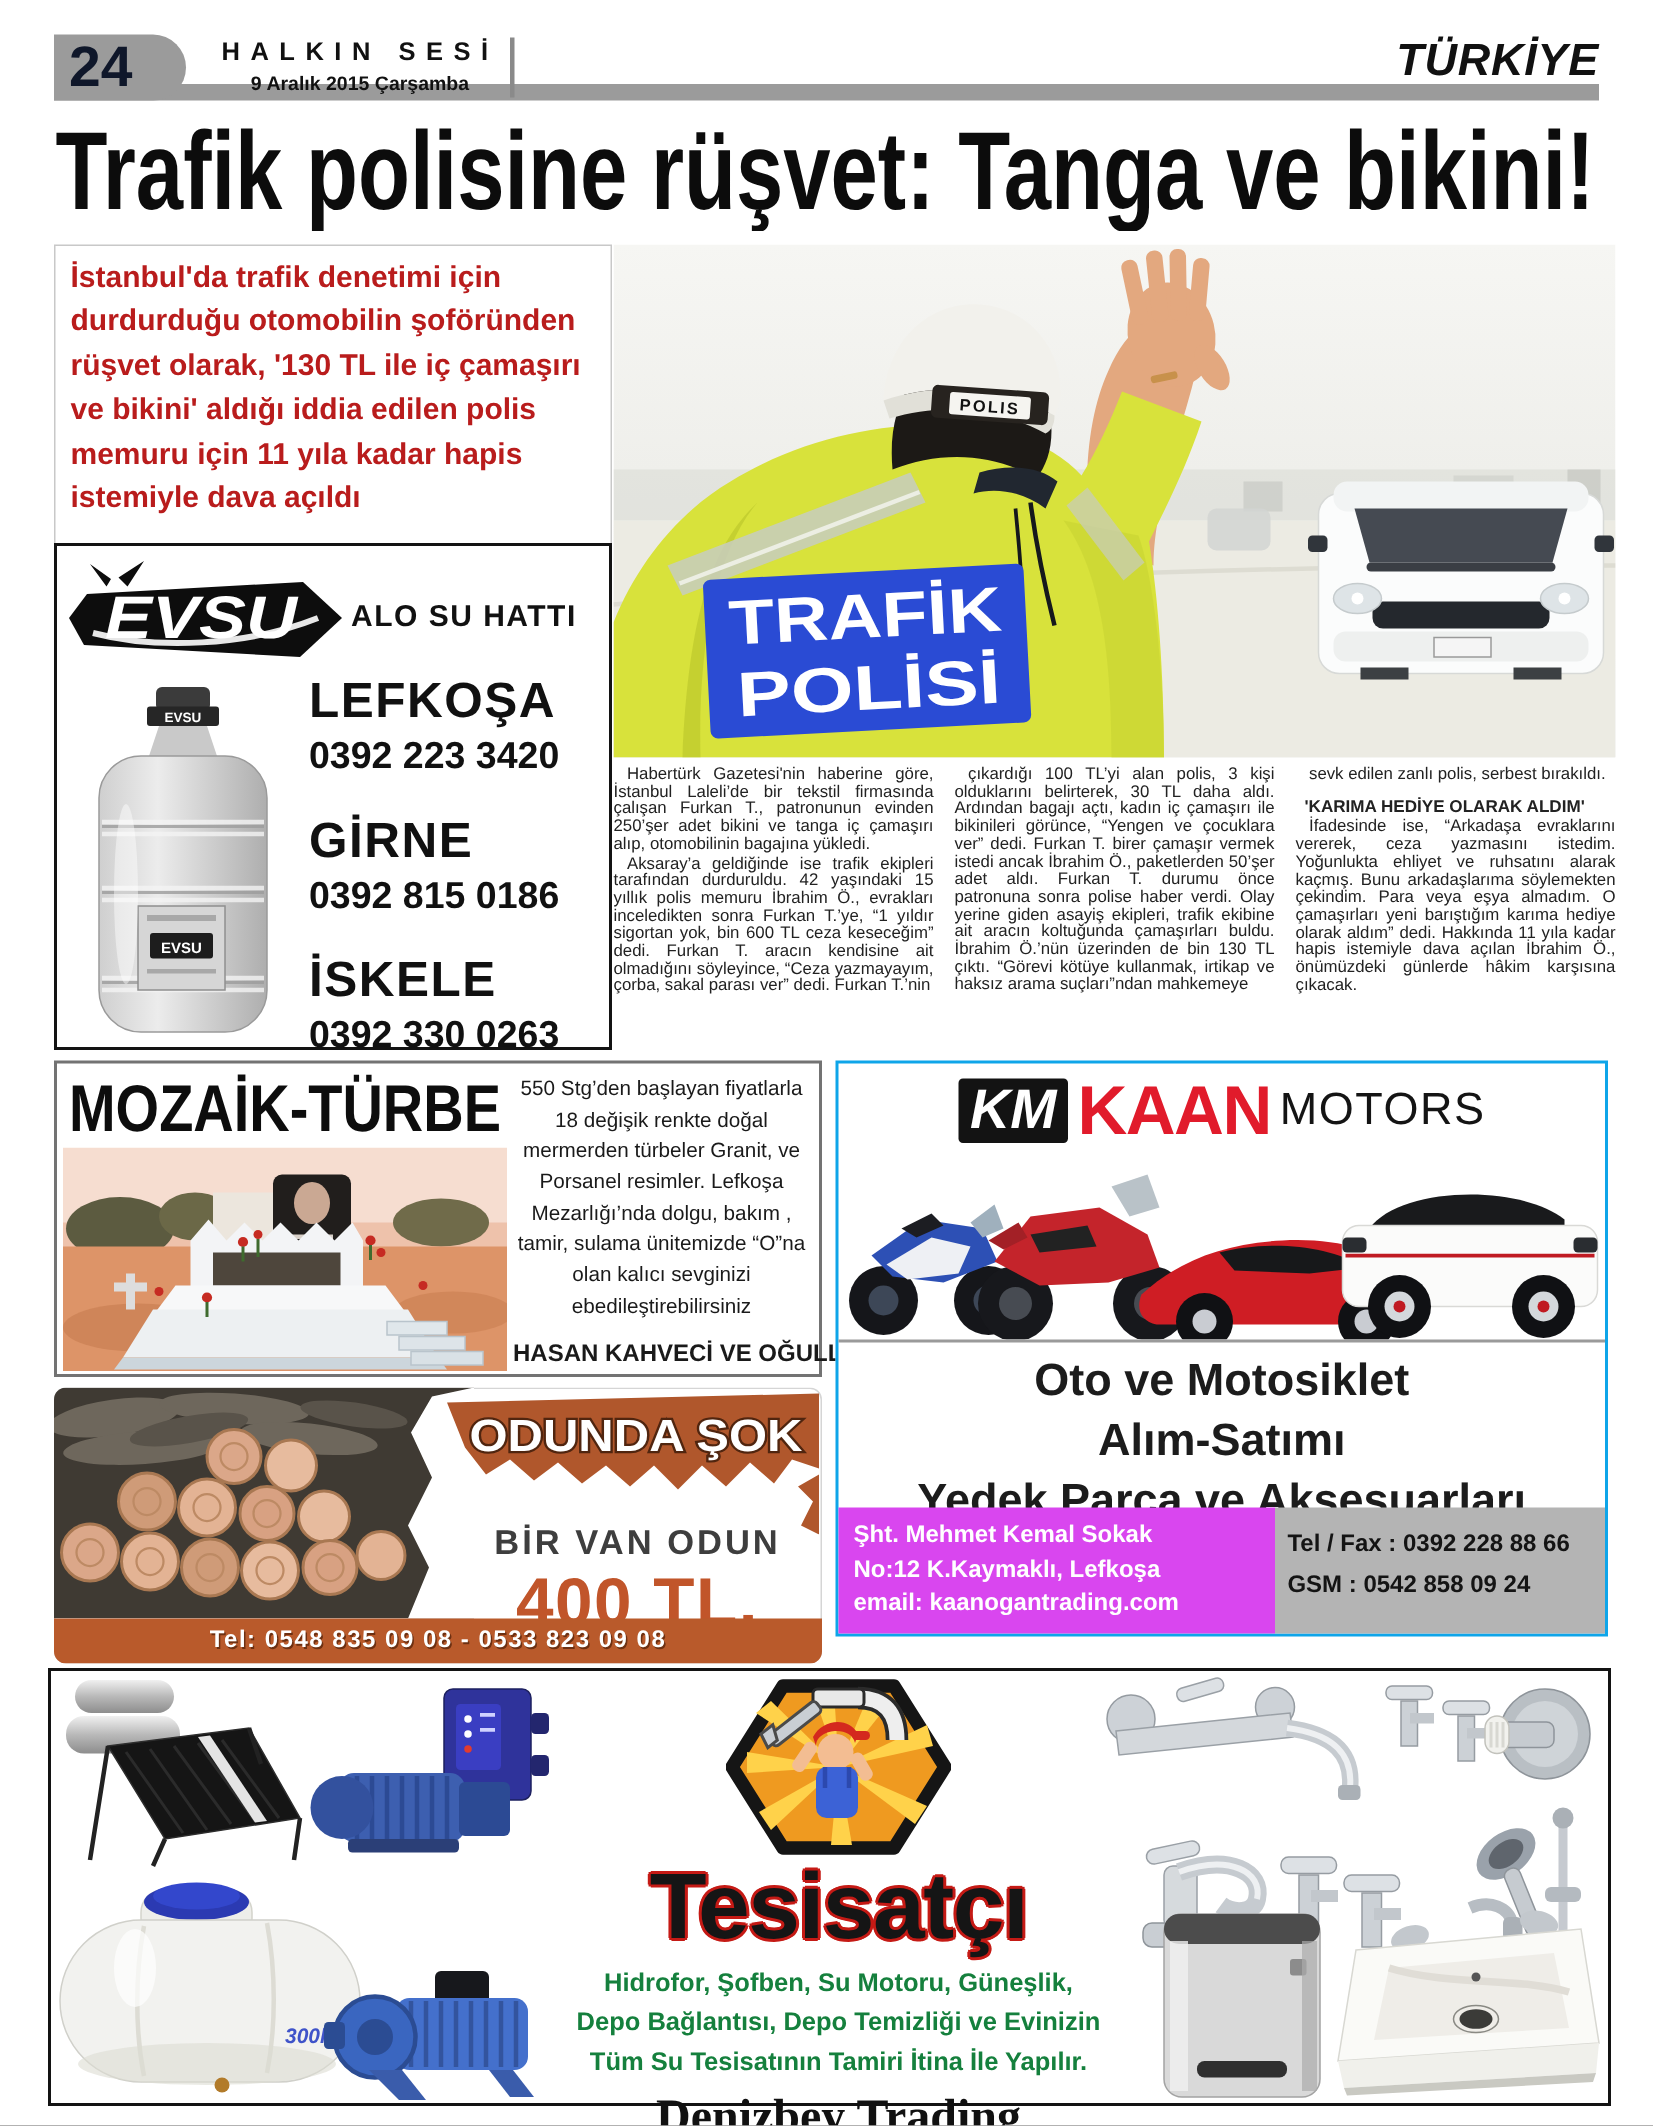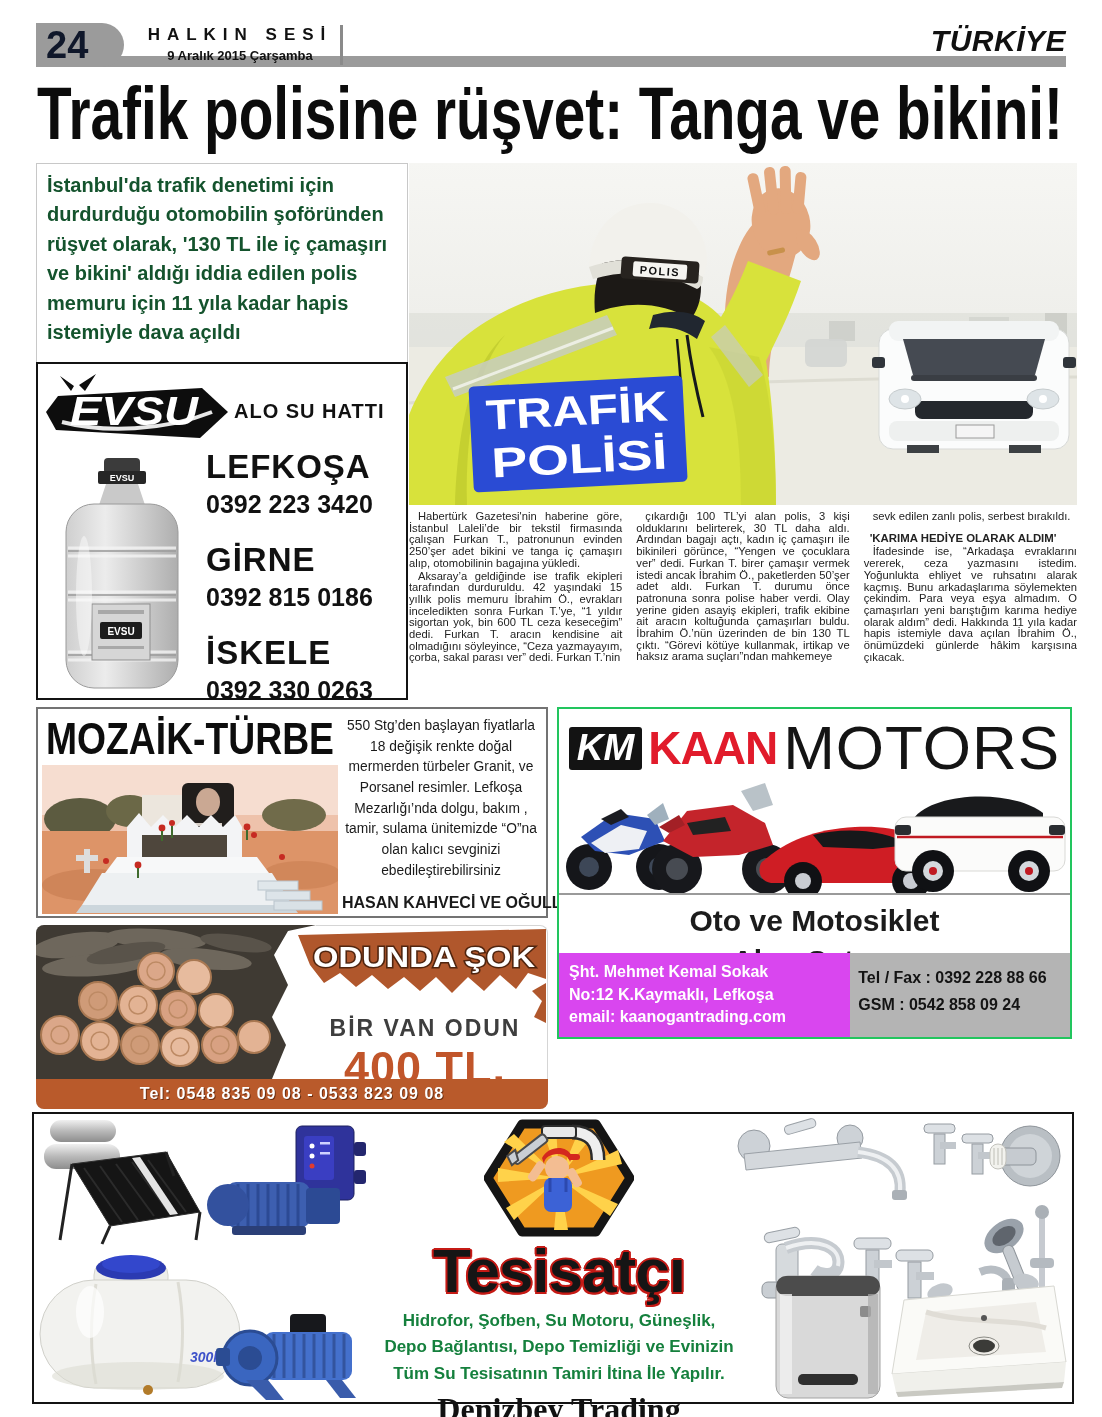--- a/index.html
+++ b/index.html
@@ -18,21 +18,21 @@
             border-right:3px solid #8a8a8a;padding-right:0;height:40px;}
   .hdr-mast .m1{font-weight:bold;font-size:17px;letter-spacing:7px;white-space:nowrap;}
   .hdr-mast .m2{font-weight:bold;font-size:13px;margin-top:3px;white-space:nowrap;}
   .hdr-sec{position:absolute;right:0;bottom:9px;font-size:30px;font-weight:900;
            font-style:italic;letter-spacing:0.5px;}
 
   
   .headline{left:36px;top:76px;width:1030px;height:78px;}
   .lead{left:36px;top:163px;width:372px;height:200px;border:1px solid #c8c8c8;
         box-sizing:border-box;padding:7px 10px;font-size:20px;font-weight:bold;
-        line-height:1.47;color:#14532d;}
+        line-height:1.47;color:#b91c1c;}
 
   
   .photo{left:409px;top:163px;width:668px;height:342px;}
 
   
   .cols{left:409px;top:511px;width:668px;height:196px;display:flex;gap:14px;
         font-size:11.2px;line-height:11.7px;text-align:justify;color:#222;}
   .col{flex:1;min-width:0;}
   .col p{margin:0;text-indent:9px;}
   .col p + p{margin-top:1px;}
@@ -47,28 +47,28 @@
   .evsu-tel{font-size:25px;font-weight:bold;margin-top:4px;white-space:nowrap;}
 
   
   .mozaik{left:36px;top:707px;width:512px;height:211px;border:2px solid #737373;box-sizing:border-box;background:#fff;}
   .moz-text{position:absolute;left:304px;top:7px;right:6px;text-align:center;
             font-size:13.8px;line-height:1.5;color:#1a1a1a;}
   .moz-company{font-weight:bold;font-size:16px;margin-top:9px;white-space:nowrap;}
   .moz-tel{font-size:14px;margin-top:7px;line-height:1.5;}
 
   
-  .kaan{left:557px;top:707px;width:515px;height:332px;border:2px solid #22c55e;box-sizing:border-box;background:#fff;padding-left:44px;}
+  .kaan{left:557px;top:707px;width:515px;height:384px;border:2px solid #0ea5e9;box-sizing:border-box;background:#fff;padding-left:44px;}
   .kaan-top{position:absolute;top:0;left:0;right:0;height:184px;border-bottom:2px solid #9a9a9a;overflow:hidden;}
   .kaan-logo{position:absolute;top:8px;left:0;right:0;display:flex;justify-content:center;
              align-items:center;gap:6px;}
   .km-badge{background:#131313;color:#fff;font-style:italic;font-weight:bold;font-size:37px;
             padding:2px 8px 4px;border-radius:3px;line-height:1;}
   .kaan-red{color:#e11b2b;font-weight:800;font-size:46px;letter-spacing:-1px;line-height:1;}
-  .kaan-black{color:#141414;font-weight:500;font-size:62px;letter-spacing:1px;line-height:1;}
+  .kaan-black{color:#141414;font-weight:500;font-size:30px;letter-spacing:1px;line-height:1;}
   .kaan-mid{position:absolute;top:192px;left:0;right:0;text-align:center;font-weight:bold;
             font-size:30px;line-height:40px;color:#1c1c1c;}
   .kaan-bot{position:absolute;bottom:0;left:0;right:0;height:84px;display:flex;}
   .kaan-addr{width:57%;background:#d946ef;color:#fff;font-weight:bold;font-size:16px;
              padding:8px 10px;line-height:1.42;box-sizing:border-box;white-space:nowrap;}
   .kaan-tel{flex:1;background:#b4b4b4;color:#141414;font-weight:bold;font-size:16px;
             padding:11px 8px;line-height:1.7;box-sizing:border-box;white-space:nowrap;}
 
   
   .odunda{left:36px;top:925px;width:512px;height:184px;border-radius:8px;overflow:hidden;

